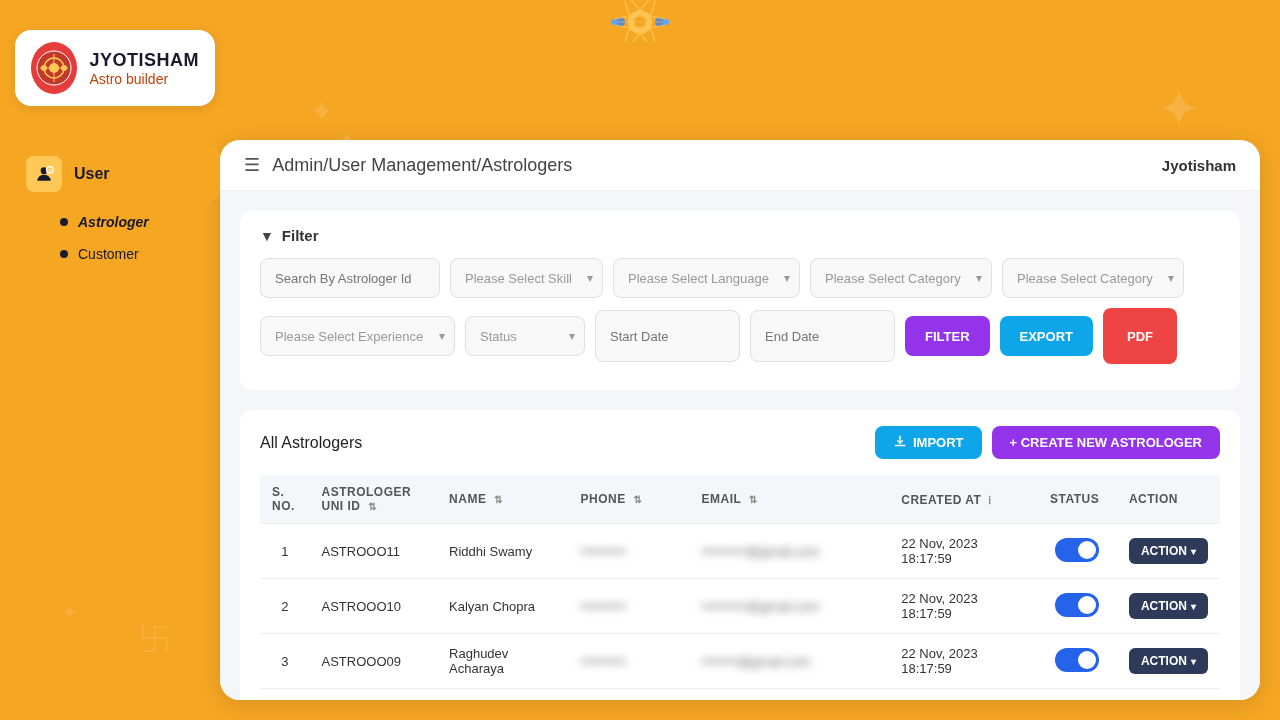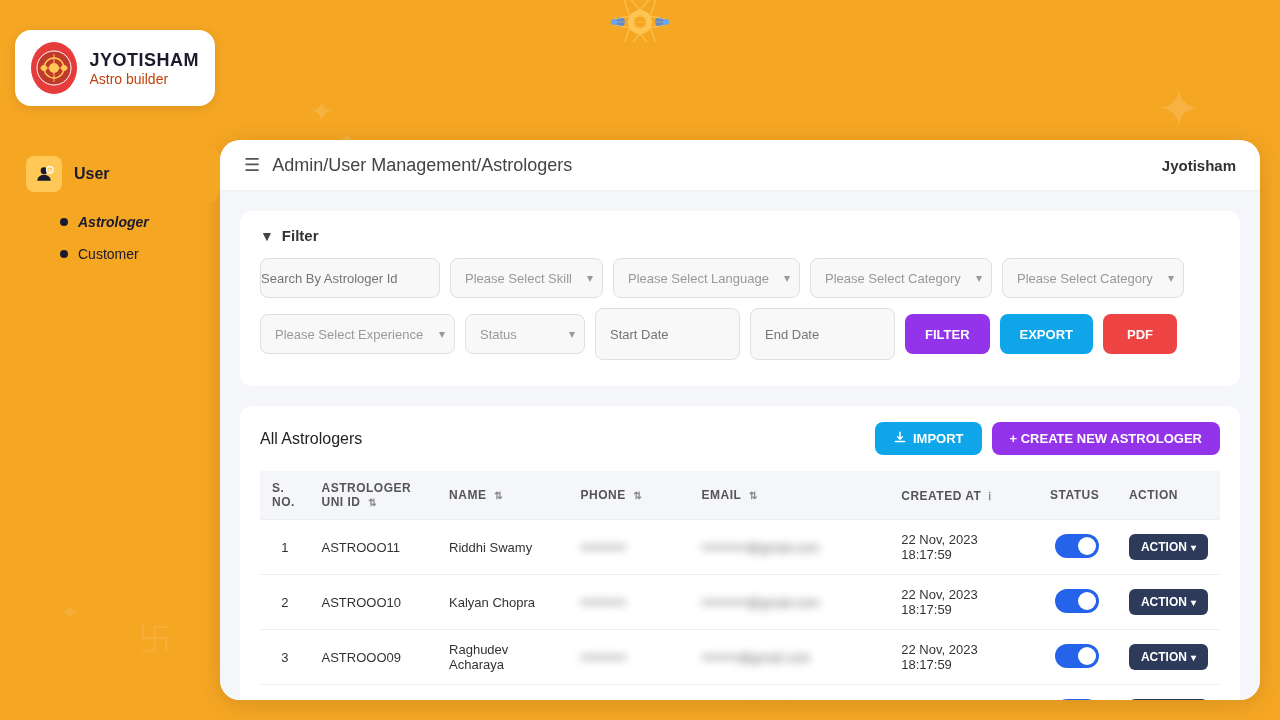--- a/index.html
+++ b/index.html
@@ -219,21 +219,21 @@
       gap: 10px;
       margin-bottom: 10px;
       align-items: center;
       flex-wrap: nowrap;
     }
 
     .filter-input {
       background: #f8f8f8;
       border: 1px solid #e0e0e0;
       border-radius: 8px;
-      padding: 10px 0;
+      padding: 10px 14px;
       font-size: 13px;
       color: #999;
       outline: none;
       height: 40px;
     }
 
     .filter-input.search {
       width: 180px;
     }
 
@@ -306,21 +306,21 @@
 
     .btn-pdf {
       background: #ef4444;
       color: white;
       border: none;
       border-radius: 8px;
       padding: 10px 24px;
       font-size: 13px;
       font-weight: 600;
       cursor: pointer;
-      height: 40px;
+      height: 56px;
     }
 
     
     .astrologers-section {
       background: white;
       border-radius: 12px;
       padding: 16px 20px;
     }
 
     .section-header {

